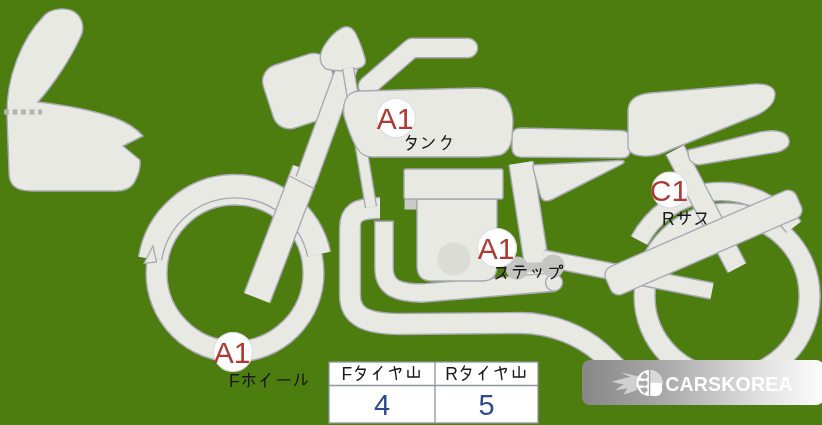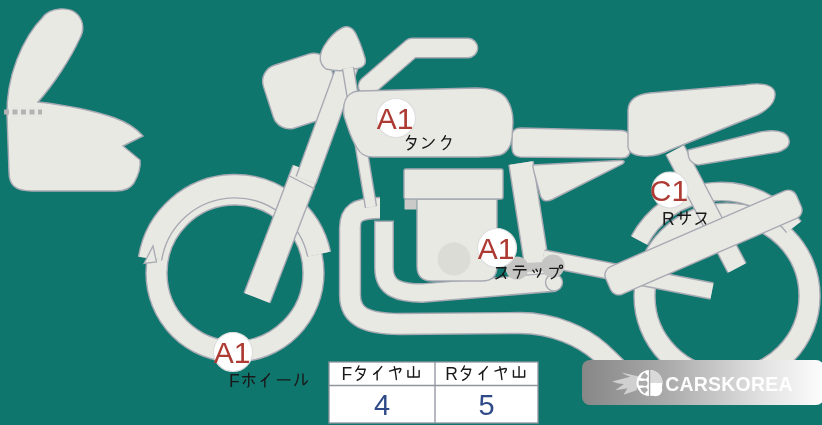--- a/index.html
+++ b/index.html
@@ -1,16 +1,16 @@
 <!DOCTYPE html>
 <html><head>
 <meta charset="utf-8">
 <style>
 html,body{margin:0;padding:0;background:#fff;}
-#stage{position:relative;width:822px;height:425px;overflow:hidden;background:#0f766e;font-family:"Liberation Sans",sans-serif;}
+#stage{position:relative;width:822px;height:425px;overflow:hidden;background:#4d7c0f;font-family:"Liberation Sans",sans-serif;}
 </style>
 </head>
 <body>
 <div id="stage">
 <svg width="822" height="425" viewBox="0 0 822 425">
 <defs>
 <linearGradient id="bg" x1="0" y1="0" x2="1" y2="0">
 <stop offset="0" stop-color="#878787"></stop>
 <stop offset="0.35" stop-color="#aaaaaa"></stop>
 <stop offset="0.75" stop-color="#e2e2e2"></stop>

